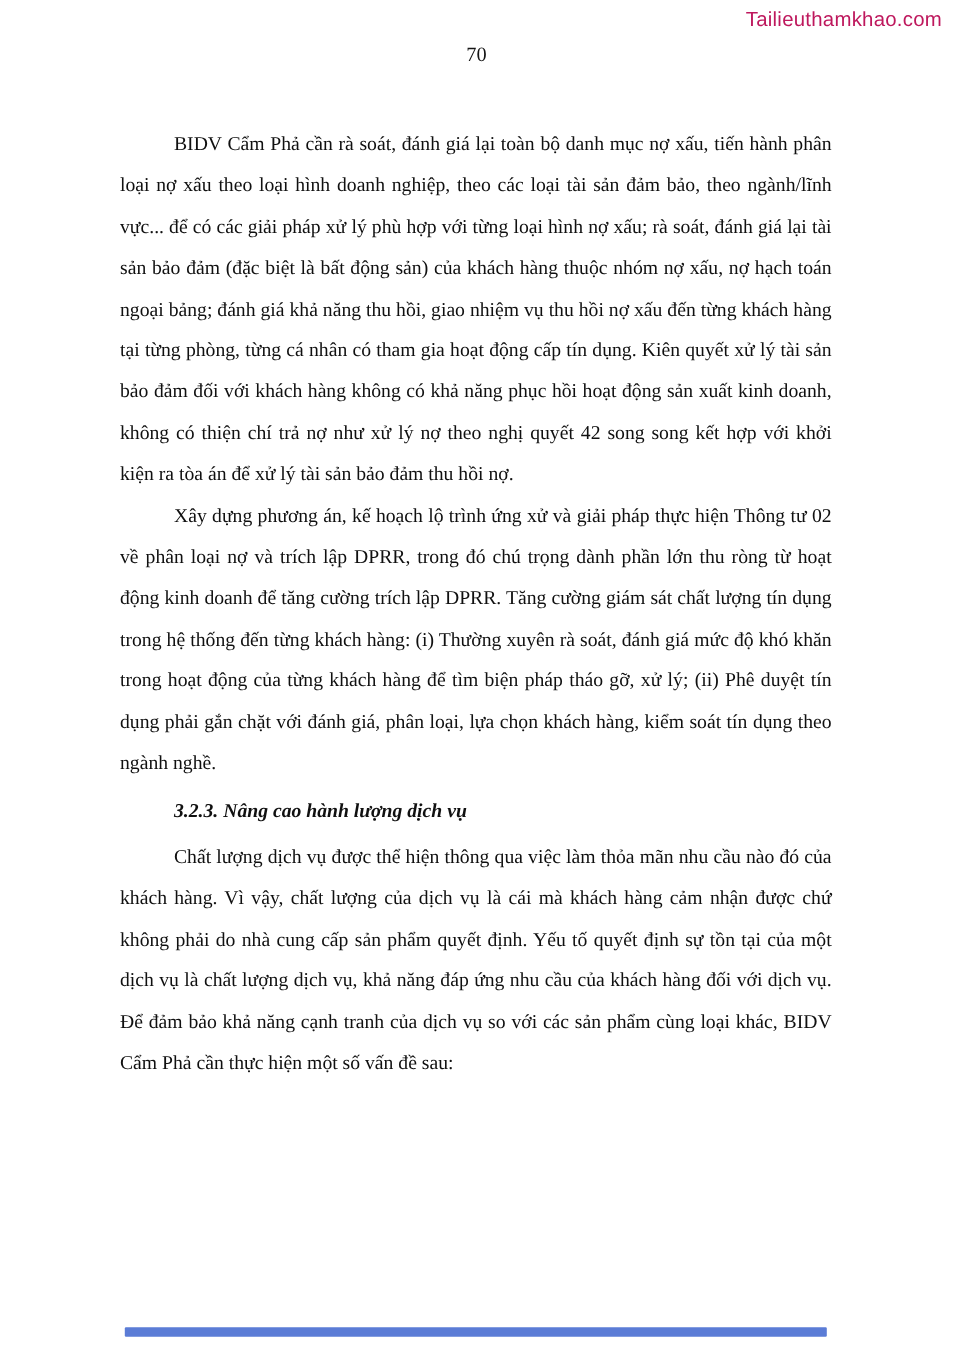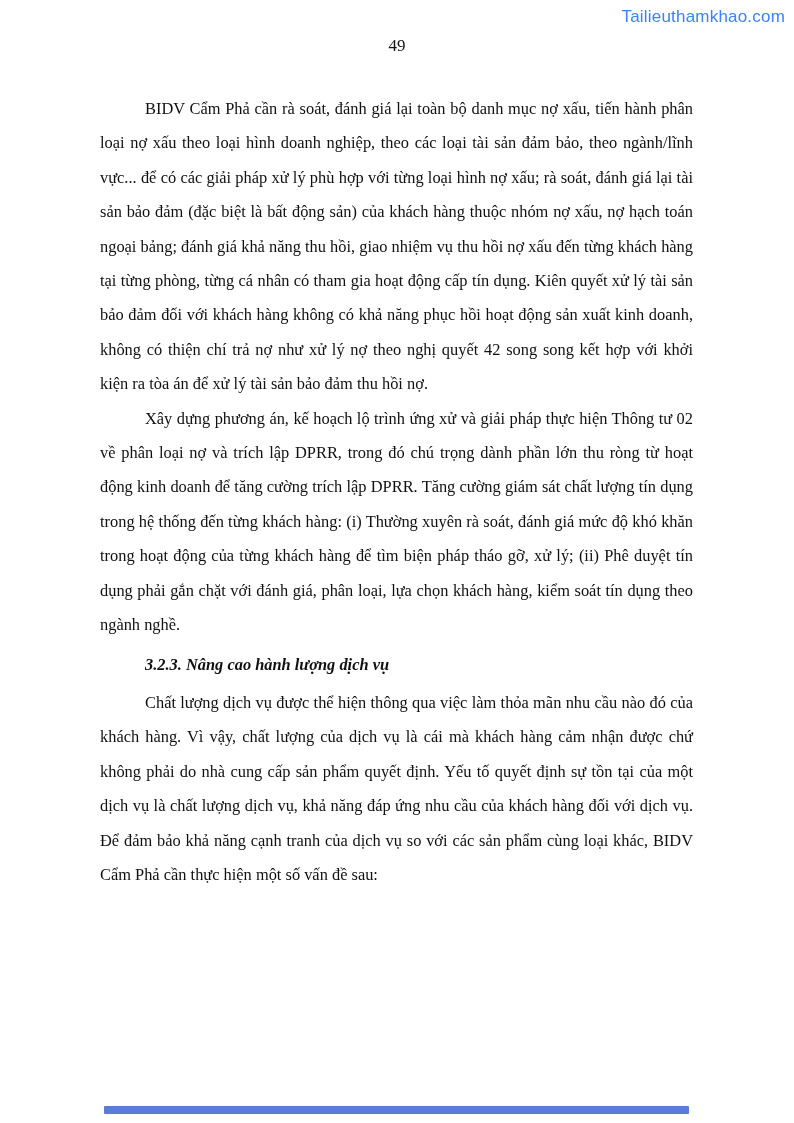--- a/index.html
+++ b/index.html
@@ -30,21 +30,21 @@
     top: 36px;
     left: 0;
     right: 0;
     text-align: center;
     font-size: 17px;
     color: #151515;
   }
   .body-text {
     position: absolute;
     left: 100px;
-    top: 92px;
+    top: 103px;
     width: 593px;
     font-size: 16.4px;
     line-height: 34.4px;
     text-align: justify;
     color: #101010;
   }
   .body-text p {
     margin: 0;
     text-indent: 45px;
   }
@@ -63,23 +63,23 @@
     width: 585px;
     height: 8px;
     border-radius: 1px;
   }
 </style>
 </head>
 <body>
 
 <div class="page">
 
-  <div class="watermark" style="color: #3b82f6;">Tailieuthamkhao.com</div>
+  <div class="watermark" style="color: #be185d;">Tailieuthamkhao.com</div>
 
-  <div class="page-number">49</div>
+  <div class="page-number">70</div>
 
   <div class="body-text">
     <p>BIDV Cẩm Phả cần rà soát, đánh giá lại toàn bộ danh mục nợ xấu, tiến hành phân loại nợ xấu theo loại hình doanh nghiệp, theo các loại tài sản đảm bảo, theo ngành/lĩnh vực... để có các giải pháp xử lý phù hợp với từng loại hình nợ xấu; rà soát, đánh giá lại tài sản bảo đảm (đặc biệt là bất động sản) của khách hàng thuộc nhóm nợ xấu, nợ hạch toán ngoại bảng; đánh giá khả năng thu hồi, giao nhiệm vụ thu hồi nợ xấu đến từng khách hàng tại từng phòng, từng cá nhân có tham gia hoạt động cấp tín dụng. Kiên quyết xử lý tài sản bảo đảm đối với khách hàng không có khả năng phục hồi hoạt động sản xuất kinh doanh, không có thiện chí trả nợ như xử lý nợ theo nghị quyết 42 song song kết hợp với khởi kiện ra tòa án để xử lý tài sản bảo đảm thu hồi nợ.</p>
     <p>Xây dựng phương án, kế hoạch lộ trình ứng xử và giải pháp thực hiện Thông tư 02 về phân loại nợ và trích lập DPRR, trong đó chú trọng dành phần lớn thu ròng từ hoạt động kinh doanh để tăng cường trích lập DPRR. Tăng cường giám sát chất lượng tín dụng trong hệ thống đến từng khách hàng: (i) Thường xuyên rà soát, đánh giá mức độ khó khăn trong hoạt động của từng khách hàng để tìm biện pháp tháo gỡ, xử lý; (ii) Phê duyệt tín dụng phải gắn chặt với đánh giá, phân loại, lựa chọn khách hàng, kiểm soát tín dụng theo ngành nghề.</p>
     <h3 class="section-heading">3.2.3. Nâng cao hành lượng dịch vụ</h3>
     <p>Chất lượng dịch vụ được thể hiện thông qua việc làm thỏa mãn nhu cầu nào đó của khách hàng. Vì vậy, chất lượng của dịch vụ là cái mà khách hàng cảm nhận được chứ không phải do nhà cung cấp sản phẩm quyết định. Yếu tố quyết định sự tồn tại của một dịch vụ là chất lượng dịch vụ, khả năng đáp ứng nhu cầu của khách hàng đối với dịch vụ. Để đảm bảo khả năng cạnh tranh của dịch vụ so với các sản phẩm cùng loại khác, BIDV Cẩm Phả cần thực hiện một số vấn đề sau:</p>
   </div>
 
   <div class="footer-bar" style="background: rgb(91, 124, 214);"></div>
 

